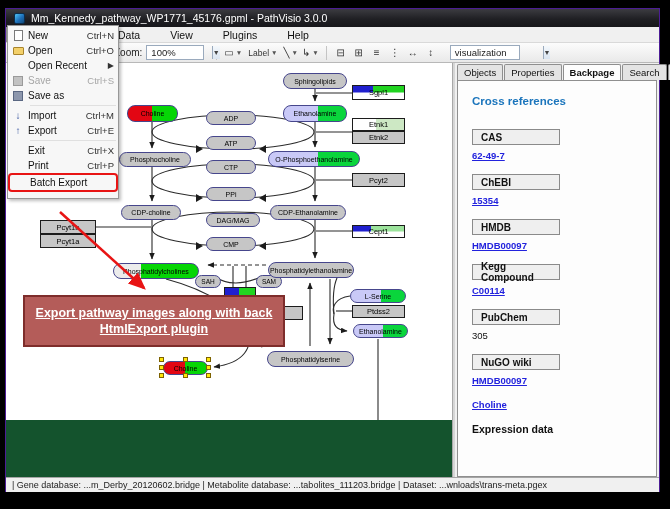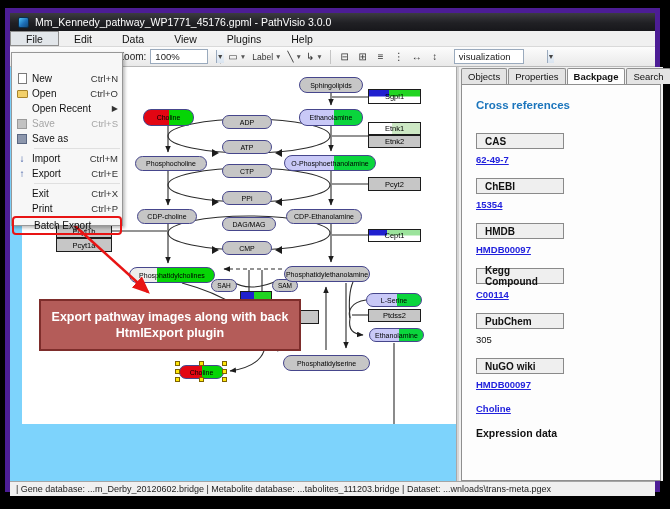--- a/index.html
+++ b/index.html
@@ -2,21 +2,21 @@
 <html><head>
 <meta charset="utf-8">
 <style>
   * { margin:0; padding:0; box-sizing:border-box; }
   html,body { width:670px; height:509px; }
   body { font-family:"Liberation Sans", sans-serif; background:#000; position:relative; overflow:hidden; }
 
   .screen { position:absolute; inset:0; background:#000; }
 
   .window { position:absolute; left:5px; top:8px; width:655px; height:484px;
-            background:#7dd3fc; border:5px solid #4c1d95; }
+            background:#14532d; border:1px solid #4c1d95; }
 
   
   .titlebar { position:absolute; left:0; top:0; width:100%; height:18px;
               background:linear-gradient(180deg,#3c3c41 0%,#202024 55%,#17171b 100%);
               display:flex; align-items:center; padding-left:8px; }
   .app-icon { width:11px; height:11px; border-radius:2px; margin-right:6px;
               background:linear-gradient(135deg,#4fc3f7 0%,#1d6fb8 55%,#134a7a 100%);
               border:1px solid #0b2e4e; }
   .title-text { color:#fff; font-size:10.5px; white-space:nowrap; }
 
@@ -41,21 +41,21 @@
   .combo.zoom { width:58px; margin-right:7px; }
   .combo.vis { width:70px; margin-left:10px; }
   .tsep { width:1px; height:14px; background:#c4c4c4; margin:0 5px; }
   .tool-btn { min-width:16px; height:16px; display:flex; align-items:center; justify-content:center;
               margin:0 1px; color:#333; font-size:10px; border:1px solid transparent; border-radius:2px; }
   .tool-btn .dd { font-size:6.5px; color:#555; margin-left:2px; }
   .tool-btn.textbtn { font-size:8.5px; padding:12px 2px; }
 
   
   .mainrow { position:absolute; left:0; top:54px; width:100%; height:414px; }
-  .canvas { position:absolute; left:0; top:0; width:446px; height:357px; background:#fff; overflow:hidden;margin-left:12px; }
+  .canvas { position:absolute; left:0; top:0; width:446px; height:357px; background:#fff; overflow:hidden; }
   .divider { position:absolute; left:446px; top:0; width:3px; height:414px; background:#d6d6d6; border-left:1px solid #a8a8a8; }
 
   .edges { position:absolute; left:0; top:0; z-index:1; }
 
   
   .node { position:absolute; display:flex; align-items:center; justify-content:center;
           font-size:7px; color:#000; white-space:nowrap; overflow:hidden; z-index:2; }
   .pill { border:1px solid #46468c; border-radius:8px; }
   .gene { border:1px solid #1c1c1c; font-size:7.5px; }
   .small { font-size:6.5px; }
@@ -73,23 +73,23 @@
 
   
   .callout { position:absolute; left:17px; top:232px; width:262px; height:52px; z-index:30;
              border:2px solid #7e2d2b; display:flex; flex-direction:column; align-items:center;
              justify-content:center; text-align:center; color:#fff; font-weight:bold;
              font-size:12.5px; line-height:16px; }
 
   
   .overlay-svg { position:absolute; left:0; top:0; z-index:40; pointer-events:none; }
 
-  .filemenu { position:absolute; left:1px; top:39px; width:112px; height:174px; z-index:50;
+  .filemenu { position:absolute; left:1px; top:16px; width:112px; height:174px; z-index:50;
               background:#f7f7f7; border:1px solid #979797; box-shadow:2px 2px 3px rgba(0,0,0,.25);
-              font-size:10px; padding-top:18px; }
+              font-size:10px; padding-top:2px; }
   .fm-row { height:15px; display:flex; align-items:center; position:relative; padding-right:4px; }
   .fm-ic { width:20px; display:flex; align-items:center; justify-content:center; flex:0 0 20px; }
   .fm-label { flex:1; color:#111; }
   .fm-short { color:#333; font-size:9.5px; }
   .fm-sub { color:#333; font-size:8px; }
   .fm-row.disabled .fm-label, .fm-row.disabled .fm-short { color:#a6a6a6; }
   .fm-row.hl { box-shadow:0 0 0 2px #e81414; border-radius:2px; margin:2px 2px 0 2px; }
   .fm-sep { height:1px; background:#e0e0e0; margin:2px 2px 2px 22px; }
   .ic-doc { width:9px; height:11px; background:#fff; border:1px solid #7a7a7a; }
   .ic-folder { width:11px; height:8px; background:#f3d06a; border:1px solid #a8842c; border-radius:1px; }
@@ -248,21 +248,21 @@
             <div class="node gene f-gray" style="left: 346px; top: 68px; width: 53px; height: 13px;">Etnk2</div>
             <div class="node gene f-gray" style="left: 346px; top: 110px; width: 53px; height: 14px;">Pcyt2</div>
             <div class="node gene f-striplight" style="left: 346px; top: 162px; width: 53px; height: 13px;">Cept1</div>
             <div class="node gene f-gray" style="left: 346px; top: 242px; width: 53px; height: 13px;">Ptdss2</div>
             <div class="node gene f-gray" style="left: 34px; top: 157px; width: 56px; height: 14px;">Pcyt1b</div>
             <div class="node gene f-gray" style="left: 34px; top: 171px; width: 56px; height: 14px;">Pcyt1a</div>
             <div class="node gene f-bluegreen" style="left: 218px; top: 224px; width: 32px; height: 11px;"></div>
             <div class="node gene f-gray" style="left: 274px; top: 243px; width: 23px; height: 14px;"></div>
           </div>
 
-        <div class="callout" id="callout" style="background: rgb(180, 92, 89);">
+        <div class="callout" id="callout" style="background: rgb(180, 92, 89); text-decoration: underline;">
           <div>Export pathway images along with back</div>
           <div>HtmlExport plugin</div>
         </div>
       </div>
 
       <div class="divider"></div>
 
       <div class="sidepanel">
         <div class="tabs" id="side-tabs">
             <div class="tab">Objects</div>

